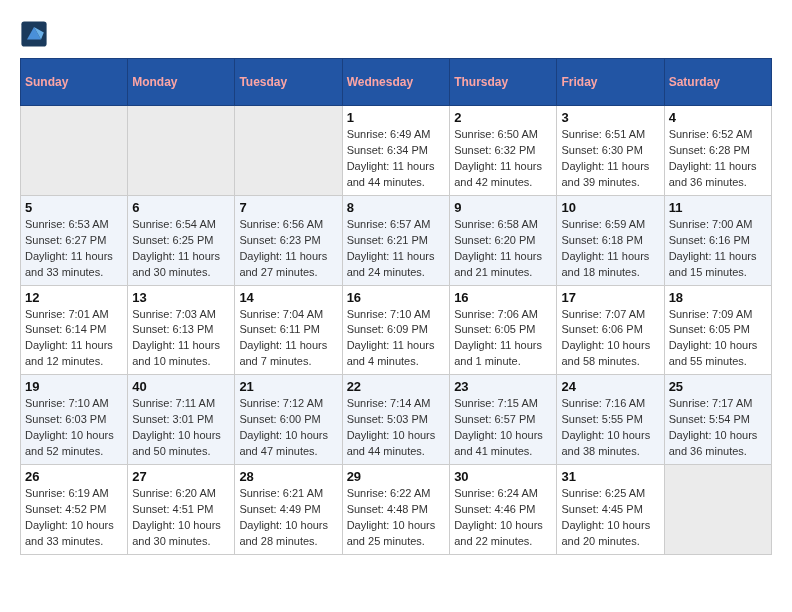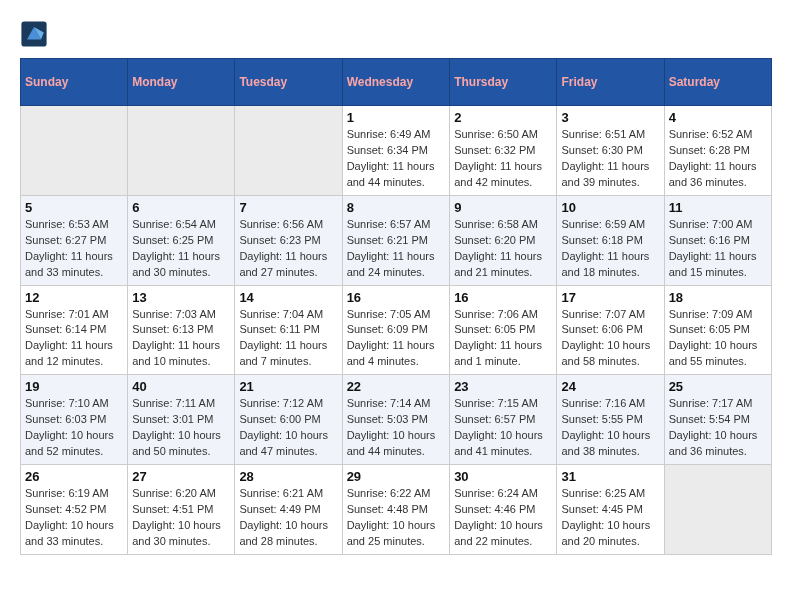--- a/index.html
+++ b/index.html
@@ -230,21 +230,21 @@
         </td>
         <td>
           <span class="day-num">14</span>
           <div class="day-info">Sunrise: 7:04 AM
 Sunset: 6:11 PM
 Daylight: 11 hours
 and 7 minutes.</div>
         </td>
         <td>
           <span class="day-num">16</span>
-          <div class="day-info">Sunrise: 7:05 AM
+          <div class="day-info">Sunrise: 7:10 AM
 Sunset: 6:09 PM
 Daylight: 11 hours
 and 4 minutes.</div>
         </td>
         <td>
           <span class="day-num">16</span>
           <div class="day-info">Sunrise: 7:06 AM
 Sunset: 6:05 PM
 Daylight: 11 hours
 and 1 minute.</div>

